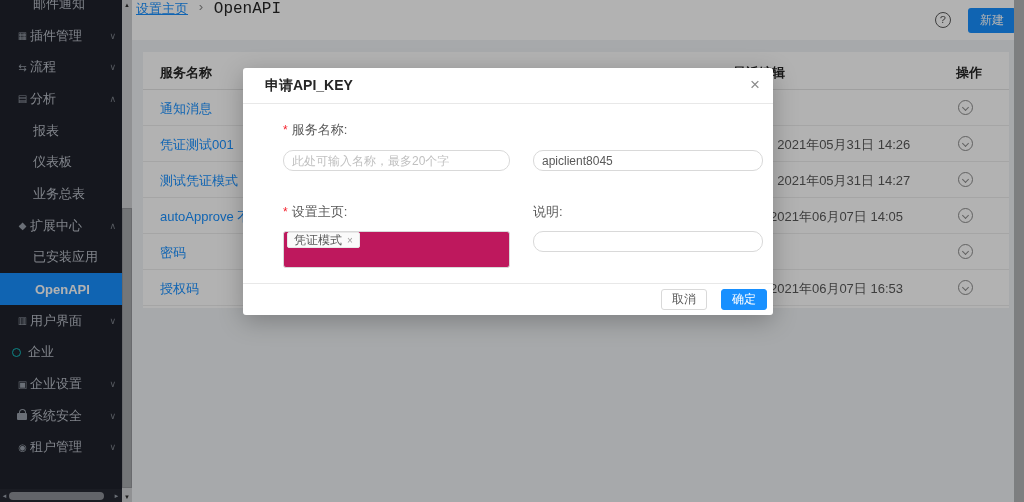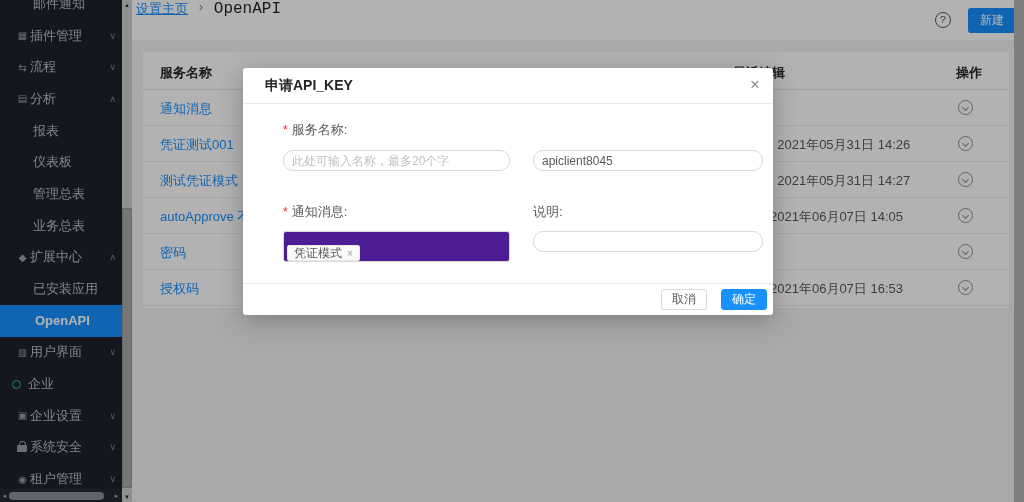--- a/index.html
+++ b/index.html
@@ -93,22 +93,22 @@
              cursor:pointer; line-height:20px; }
   .m-body { position:relative; height:179px; }
   .f-label { position:absolute; font-size:13px; color:#595959; white-space:nowrap; }
   .req { color:#f5222d; margin-right:4px; font-size:12px; }
   .f-input { position:absolute; height:21px; border:1px solid #d9d9d9; border-radius:10px;
              font-size:12px; padding:0 8px; color:#595959; background:#fff; outline:none;
              font-family:inherit; }
   .f-input::placeholder { color:#c0c0c0; }
   .col1 { left:40px; width:227px; } .col2 { left:290px; width:230px; }
   .lr1 { top:17px; } .ir1 { top:46px; } .lr2 { top:99px; } .ir2 { top:127px; }
-  .tagbox { position:absolute; height:31px; border:1px solid #d9d9d9; border-radius:3px;
-            background:#4c1d95; display:flex; align-items:flex-end; padding:0 3px; }
+  .tagbox { position:absolute; height:37px; border:1px solid #d9d9d9; border-radius:3px;
+            background:#be185d; display:flex; align-items:flex-start; padding:0 3px; }
   .tag { display:inline-flex; align-items:center; height:16px; background:#fafafa;
          border:1px solid #e8e8e8; border-radius:2px; font-size:12px; color:#595959;
          padding:0 6px; }
   .tag-x { margin-left:5px; color:#9c9c9c; font-size:10px; cursor:pointer; }
   .m-foot { position:absolute; left:0; right:0; bottom:0; height:32px;
             border-top:1px solid #e8e8e8; display:flex; align-items:center;
             justify-content:flex-end; gap:14px; padding:0 6px; }
   .btn { height:21px; padding:0 10px; font-size:12px; border-radius:3px; cursor:pointer;
          display:flex; align-items:center; font-family:inherit; }
   .btn-cancel { background:#fff; border:1px solid #d9d9d9; color:#595959; }
@@ -137,23 +137,20 @@
         <span class="mi-label">分析</span>
         <span class="chev">∧</span>
       </div>
       <div class="menu-item sub">
         <span class="mi-label">报表</span>
       </div>
       <div class="menu-item sub">
         <span class="mi-label">仪表板</span>
       </div>
       <div class="menu-item sub">
-        <span class="mi-label">管理总表</span>
-      </div>
-      <div class="menu-item sub">
         <span class="mi-label">业务总表</span>
       </div>
       <div class="menu-item">
         <span class="mi-icon">◆</span>
         <span class="mi-label">扩展中心</span>
         <span class="chev">∧</span>
       </div>
       <div class="menu-item sub">
         <span class="mi-label">已安装应用</span>
       </div>
@@ -258,21 +255,21 @@
     <span class="m-title">申请API_KEY</span>
     <span class="m-close">×</span>
   </div>
   <div class="m-body">
     <span class="f-label col1 lr1">
       <span class="req">*</span><span>服务名称:</span>
     </span>
     <input class="f-input col1 ir1" placeholder="此处可输入名称，最多20个字" style="">
     <input class="f-input col2 ir1" value="apiclient8045" style="">
     <span class="f-label col1 lr2">
-      <span class="req">*</span><span>通知消息:</span>
+      <span class="req">*</span><span>设置主页:</span>
     </span>
     <span class="f-label col2 lr2">
       <span>说明:</span>
     </span>
     <div class="tagbox col1 ir2">
       <span class="tag">
         <span>凭证模式</span>
         <span class="tag-x">×</span>
       </span>
     </div>

